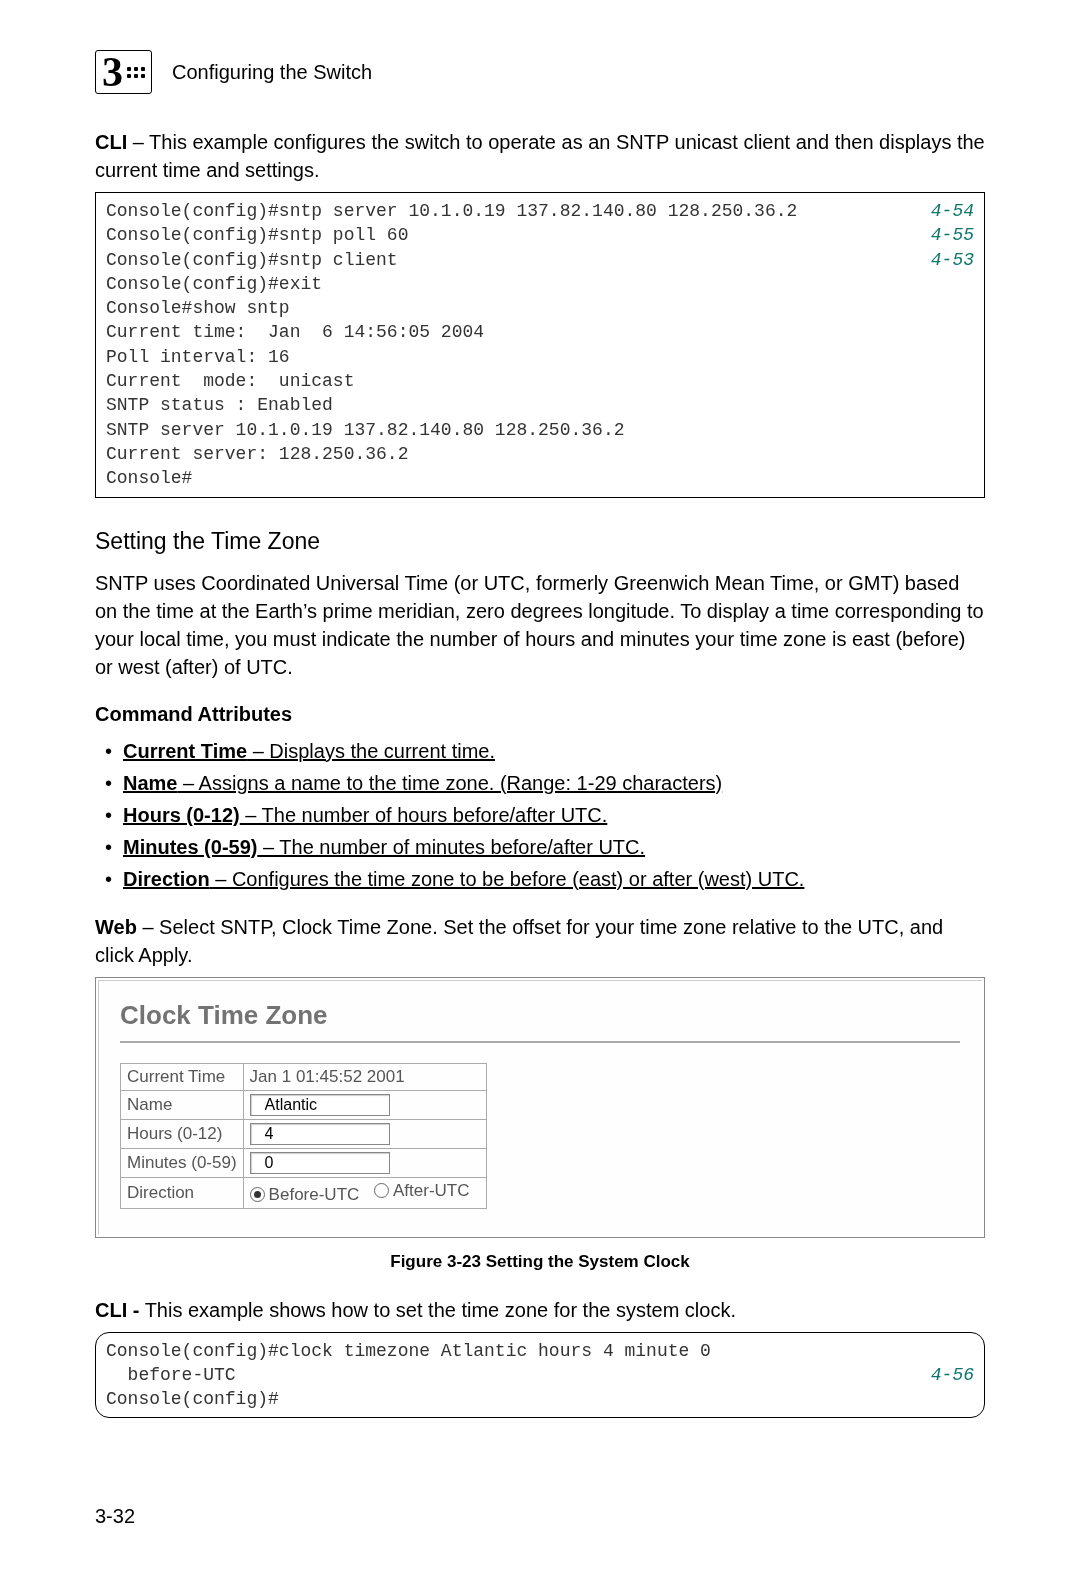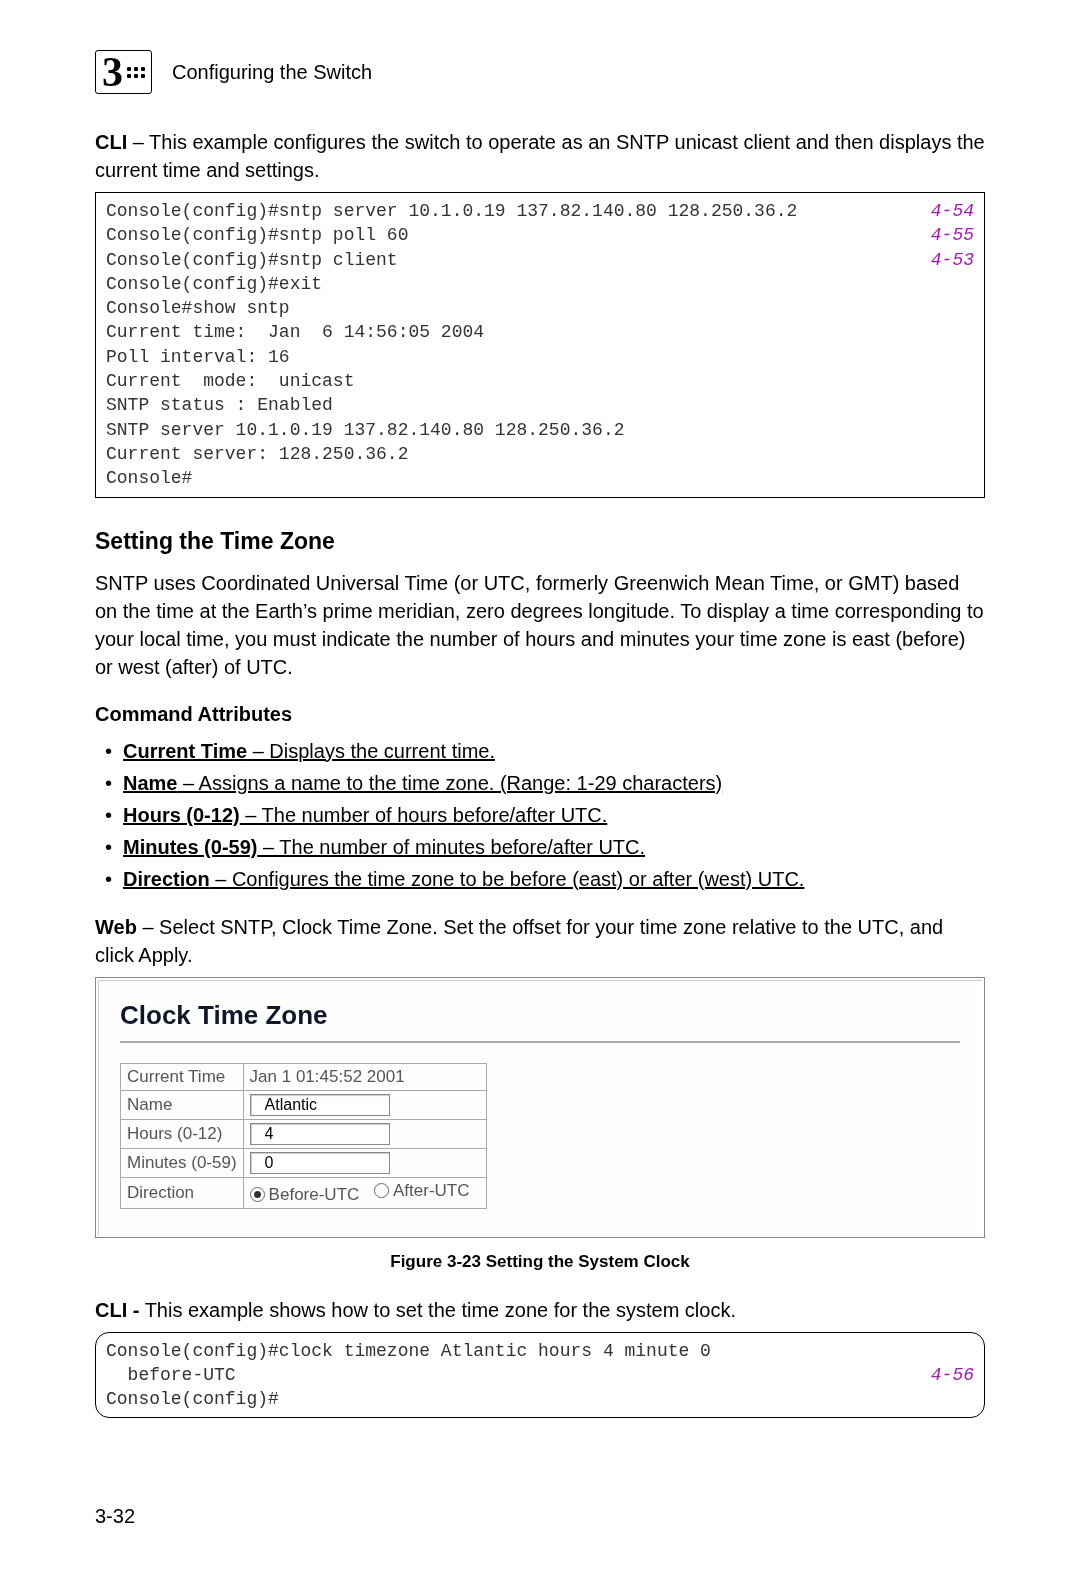--- a/index.html
+++ b/index.html
@@ -67,25 +67,25 @@
       border: 1px solid #000;
       padding: 6px 10px;
       font-family: "Courier New", Courier, monospace;
       font-size: 18px;
       line-height: 1.35;
       white-space: pre;
       margin: 6px 0 30px 0;
       color:#333;
     }
     .code-block .line { display:flex; justify-content:space-between; }
-    .code-block .ref { font-style: italic; color:#a21caf; padding-left:20px; }
+    .code-block .ref { font-style: italic; color:#0f766e; padding-left:20px; }
 
     h2.section {
       font-size: 23px;
-      font-weight: bold;
+      font-weight: normal;
       margin: 10px 0 14px 0;
     }
     h3.subhead {
       font-size: 20px;
       font-weight: bold;
       margin: 22px 0 10px 0;
     }
     ul.bullets {
       list-style: none;
       padding: 0;
@@ -114,21 +114,21 @@
     }
     .screenshot-inner {
       padding: 20px 22px 26px 22px;
       box-shadow: inset 1px 0 0 #ccc, inset 0 1px 0 #ccc;
       background: #fefefe;
     }
     .panel-title {
       font-family: Arial, sans-serif;
       font-size: 26px;
       font-weight: bold;
-      color: #0f172a;
+      color: #737373;
       margin-bottom: 10px;
     }
     .panel-hr {
       border: none;
       border-top: 2px solid #aaa;
       margin: 0 0 20px 0;
     }
     .form-table {
       border-collapse: collapse;
       font-size: 17px;

